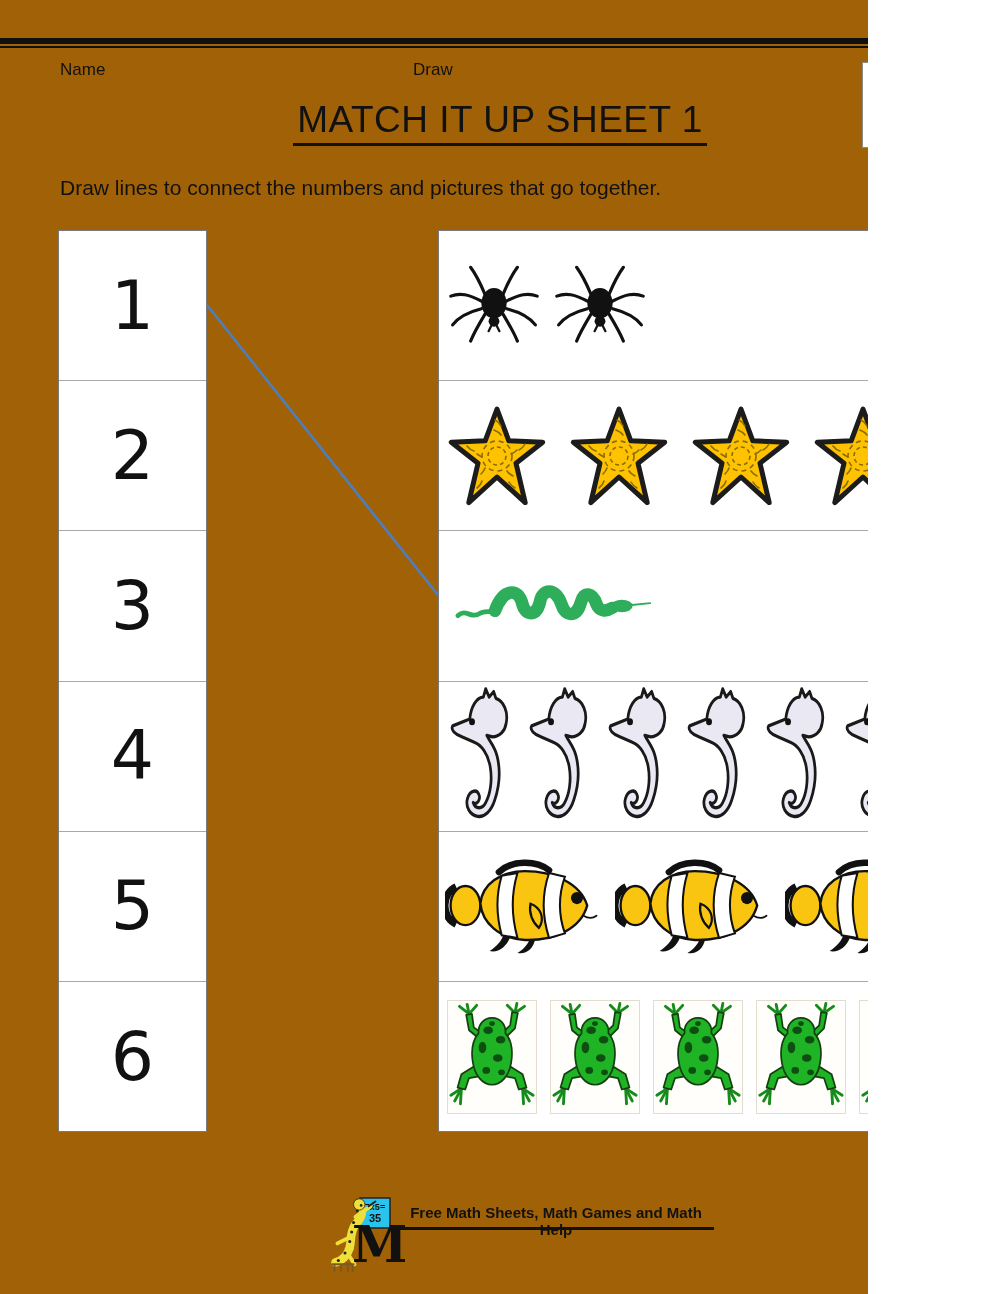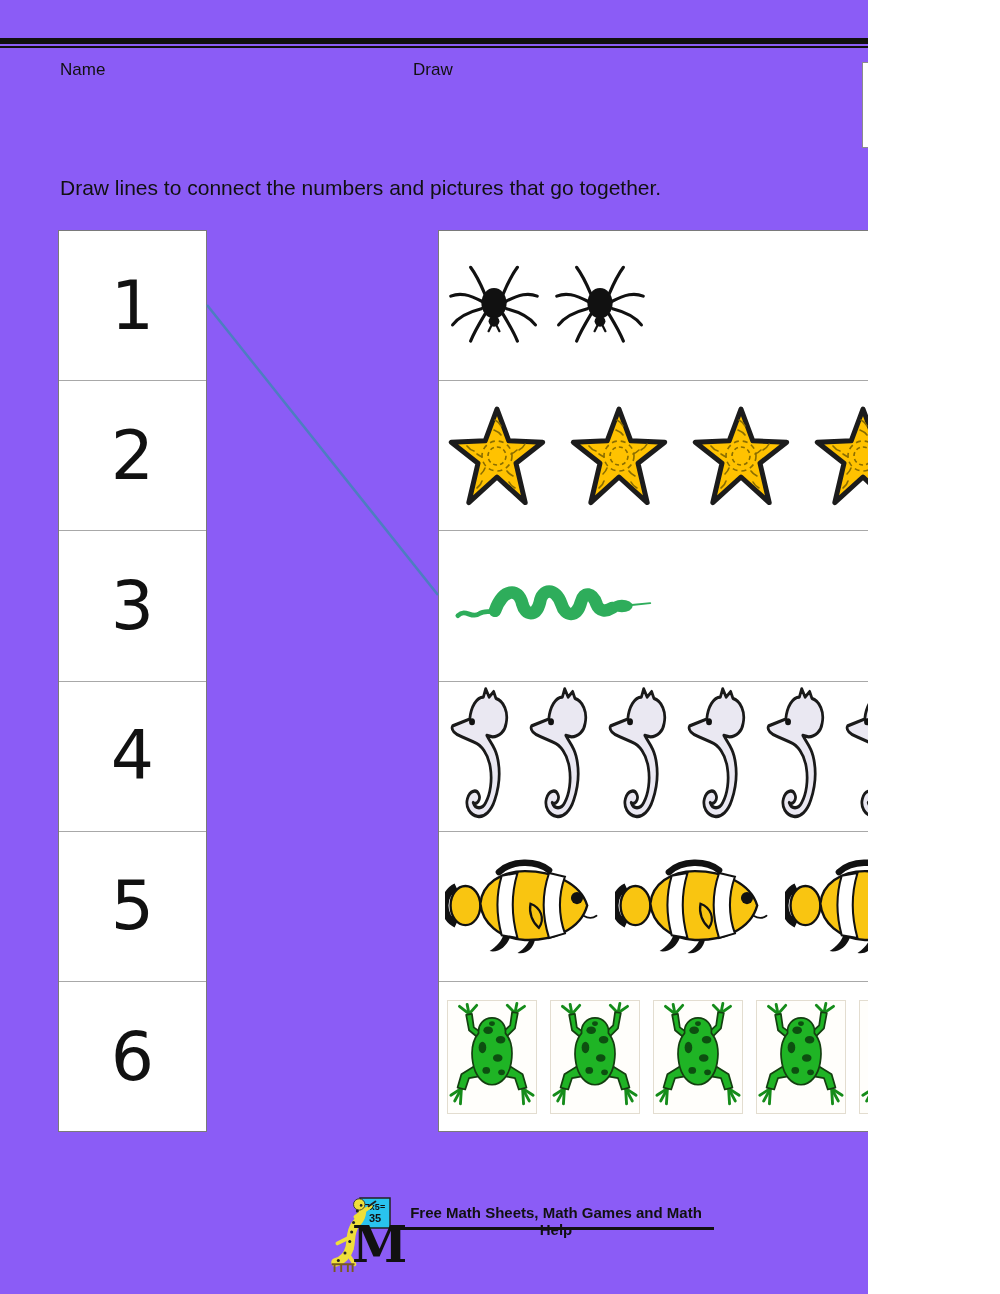--- a/index.html
+++ b/index.html
@@ -1,16 +1,16 @@
 <!DOCTYPE html>
 <html><head>
 <meta charset="utf-8">
 <style>
   html,body{margin:0;padding:0;background:#fff;}
-  .page{position:relative;width:868px;height:1294px;background:#8b5cf6;overflow:hidden;
+  .page{position:relative;width:868px;height:1294px;background:#a16207;overflow:hidden;
         font-family:"Liberation Sans",sans-serif;color:#111;}
 
   
   .rule-thick{position:absolute;top:38px;left:0;width:1000px;height:6px;background:#101010;}
   .rule-thin{position:absolute;top:46px;left:0;width:1000px;height:2px;background:#101010;}
 
   .name-label{position:absolute;left:60px;top:60px;font-size:17px;}
   .date-label{position:absolute;left:413px;top:60px;font-size:17px;}
 
   
@@ -199,20 +199,23 @@
 
   <div class="corner-logo">
     <svg viewBox="0 0 96 84">
       <rect x="52" y="5" width="37" height="37" fill="#B9F0F4" stroke="#222" stroke-width="1.5"></rect>
       <text x="70" y="34" text-anchor="middle" font-family="DejaVu Serif, serif" font-weight="bold" font-size="26" fill="#111">K</text>
       <text x="70" y="80" text-anchor="middle" font-family="DejaVu Serif, serif" font-weight="bold" font-size="52" fill="#111">M</text>
       <use href="#sym-salamander" transform="translate(2,0)"></use>
     </svg>
   </div>
 
+  <div class="page-title">
+    <span>MATCH IT UP SHEET 1</span>
+  </div>
 
   <div class="instruction">Draw lines to connect the numbers and pictures that go together.</div>
 
   <div class="num-col">
     <div class="num-cell">1</div>
     <div class="num-cell">2</div>
     <div class="num-cell">3</div>
     <div class="num-cell">4</div>
     <div class="num-cell">5</div>
     <div class="num-cell">6</div>

